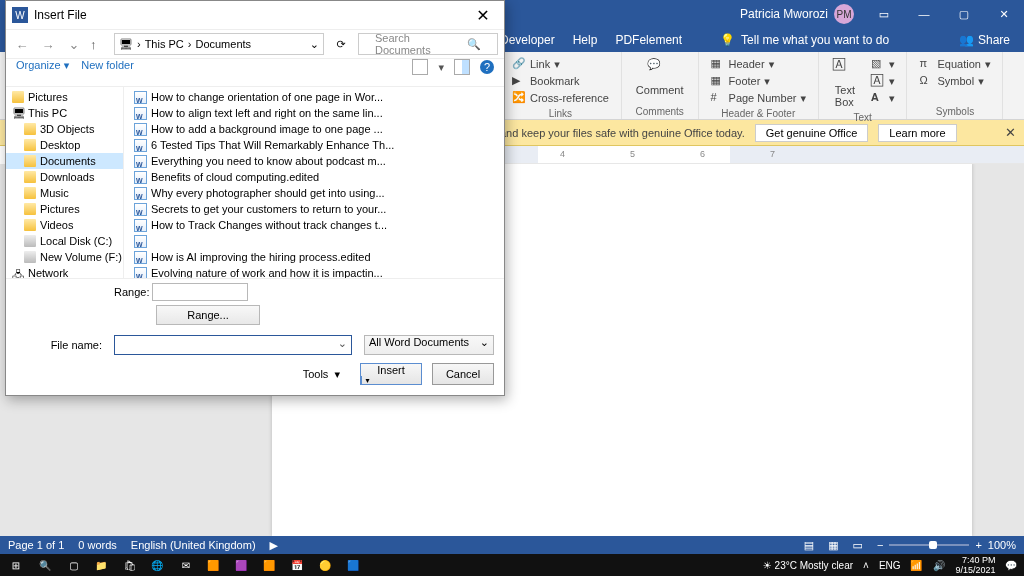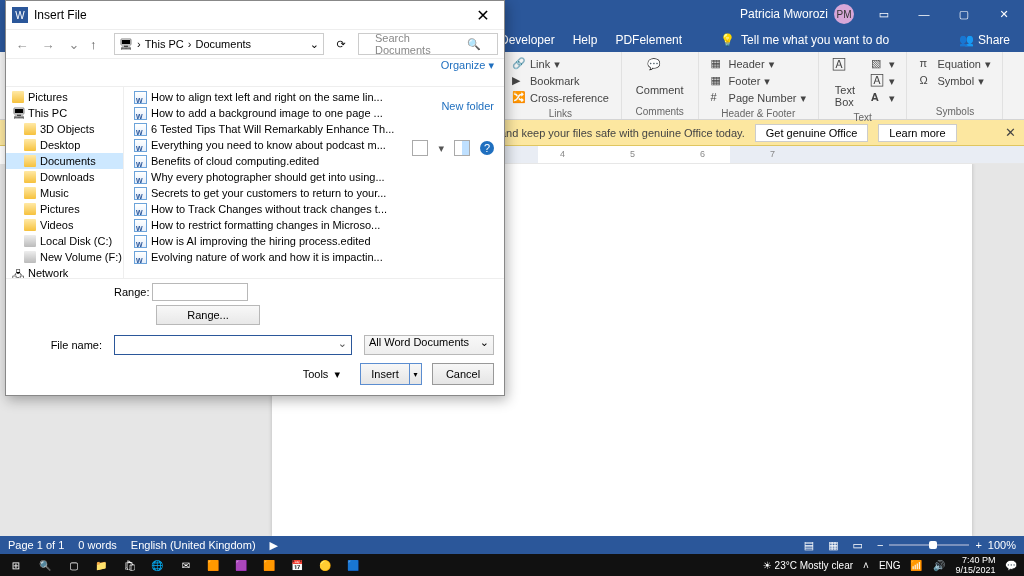--- a/index.html
+++ b/index.html
@@ -54,21 +54,21 @@
 .dlg-title .close { margin-left: auto; width: 30px; text-align: center; font-size: 16px; cursor: pointer; }
 
 .dlg-nav { height: 30px; display: flex; align-items: center; padding: 0 6px; gap: 6px; border-top: 1px solid #eee; border-bottom: 1px solid #eee; }
 .dlg-nav .arrow { width: 20px; text-align: center; color: #888; font-size: 13px; }
 .dlg-nav .up { width: 18px; font-size: 13px; color: #555; }
 .dlg-nav .crumb { flex: 1; border: 1px solid #ccc; height: 22px; display: flex; align-items: center; padding: 0 4px; gap: 4px; }
 .dlg-nav .crumb .pc-icon { font-size: 11px; }
 .dlg-nav .refresh { width: 22px; text-align: center; }
 .dlg-nav .search { width: 140px; border: 1px solid #ccc; height: 22px; padding: 0 16px; display: flex; align-items: center; justify-content: space-between; color: #888; }
 
-.dlg-toolbar { height: 28px; display: flex; align-items: flex-end; padding: 0 10px; gap: 28px; color: #1f6fbf; border-bottom: 1px solid #eee; flex-direction: column; }
+.dlg-toolbar { height: 28px; display: flex; align-items: flex-start; padding: 0 10px; gap: 12px; color: #1f6fbf; border-bottom: 1px solid #eee; }
 .dlg-toolbar .right { margin-left: auto; display: flex; align-items: center; gap: 10px; color: #555; }
 .dlg-toolbar .view-icon { width: 16px; height: 16px; border: 1px solid #aaa; }
 
 .dlg-body { flex: 1; display: flex; overflow: hidden; }
 .tree { width: 118px; border-right: 1px solid #eee; overflow-y: auto; padding: 2px 0; }
 .tree-item { display: flex; align-items: center; gap: 4px; padding: 1px 4px 1px 18px; height: 16px; white-space: nowrap; }
 .tree-item.sel { background: #cde8ff; }
 .tree-item .ticon { width: 12px; height: 12px; flex-shrink: 0; }
 .tree-item.top { padding-left: 6px; font-weight: normal; }
 
@@ -82,21 +82,21 @@
 .range-row .fld { width: 96px; height: 18px; border: 1px solid #b8b8b8; background: #fff; }
 .range-btn-row { padding-left: 140px; margin-bottom: 10px; }
 .range-btn-row .btn { width: 104px; height: 20px; border: 1px solid #b8b8b8; background: linear-gradient(#f8f8f8,#e8e8e8); font-size: 11px; }
 .fname-row { display: flex; align-items: center; gap: 12px; margin-bottom: 8px; }
 .fname-row .lbl { width: 86px; text-align: right; }
 .fname-row .input { flex: 1; height: 20px; border: 1px solid #2b579a; position: relative; }
 .fname-row .input::after { content: '⌄'; position: absolute; right: 4px; top: 1px; color: #555; }
 .fname-row .filter { width: 130px; height: 20px; border: 1px solid #b8b8b8; background: linear-gradient(#f8f8f8,#eee); display: flex; align-items: flex-start; justify-content: space-between; padding: 0 4px; }
 .btn-row { display: flex; align-items: center; justify-content: flex-end; gap: 10px; }
 .btn-row .tools { margin-right: 10px; }
-.btn-row .main-btn { width: 62px; height: 22px; border: 1px solid #999; background: linear-gradient(#f7f7f7,#e5e5e5); font-size: 11px; position: relative; }
+.btn-row .main-btn { width: 62px; height: 22px; border: 1px solid #999; background: linear-gradient(#f7f7f7,#e5e5e5); font-size: 11px; position: relative; flex-direction: column; }
 .btn-row .insert-btn { border: 1px solid #5b8dd0; display: flex; }
 .btn-row .insert-btn .split { width: 12px; border-left: 1px solid #5b8dd0; display: flex; align-items: center; justify-content: center; font-size: 8px; }
 
 
 .taskbar { position: absolute; bottom: 0; left: 0; right: 0; height: 22px; background: #111; display: flex; align-items: center; color: #fff; font-size: 10px; }
 .taskbar .start { width: 32px; display: flex; align-items: center; justify-content: center; }
 .taskbar .tb-icon { width: 28px; height: 22px; display: flex; align-items: center; justify-content: center; }
 .taskbar .sys { margin-left: auto; display: flex; align-items: center; gap: 10px; padding-right: 6px; }
 .taskbar .clock { text-align: right; line-height: 10px; font-size: 9px; }
 
@@ -322,20 +322,24 @@
           <span>New Volume (F:)</span>
         </div>
         <div class="tree-item top">
           <span class="ticon ">🖧</span>
           <span>Network</span>
         </div>
       </div>
     <div class="file-list" id="flist">
         <div class="file-row">
           <span class="ficon"></span>
+          <span>How to change orientation of one page in Wor...</span>
+        </div>
+        <div class="file-row">
+          <span class="ficon"></span>
           <span>How to align text left and right on the same lin...</span>
         </div>
         <div class="file-row">
           <span class="ficon"></span>
           <span>How to add a background image to one page ...</span>
         </div>
         <div class="file-row">
           <span class="ficon"></span>
           <span>6 Tested Tips That Will Remarkably Enhance Th...</span>
         </div>
@@ -354,21 +358,20 @@
         <div class="file-row">
           <span class="ficon"></span>
           <span>Secrets to get your customers to return to your...</span>
         </div>
         <div class="file-row">
           <span class="ficon"></span>
           <span>How to Track Changes without track changes t...</span>
         </div>
         <div class="file-row">
           <span class="ficon"></span>
-          <span>How to restrict formatting changes in Microso...</span>
         </div>
         <div class="file-row">
           <span class="ficon"></span>
           <span>How is AI improving the hiring process.edited</span>
         </div>
         <div class="file-row">
           <span class="ficon"></span>
           <span>Evolving nature of work and how it is impactin...</span>
         </div>
       </div>

